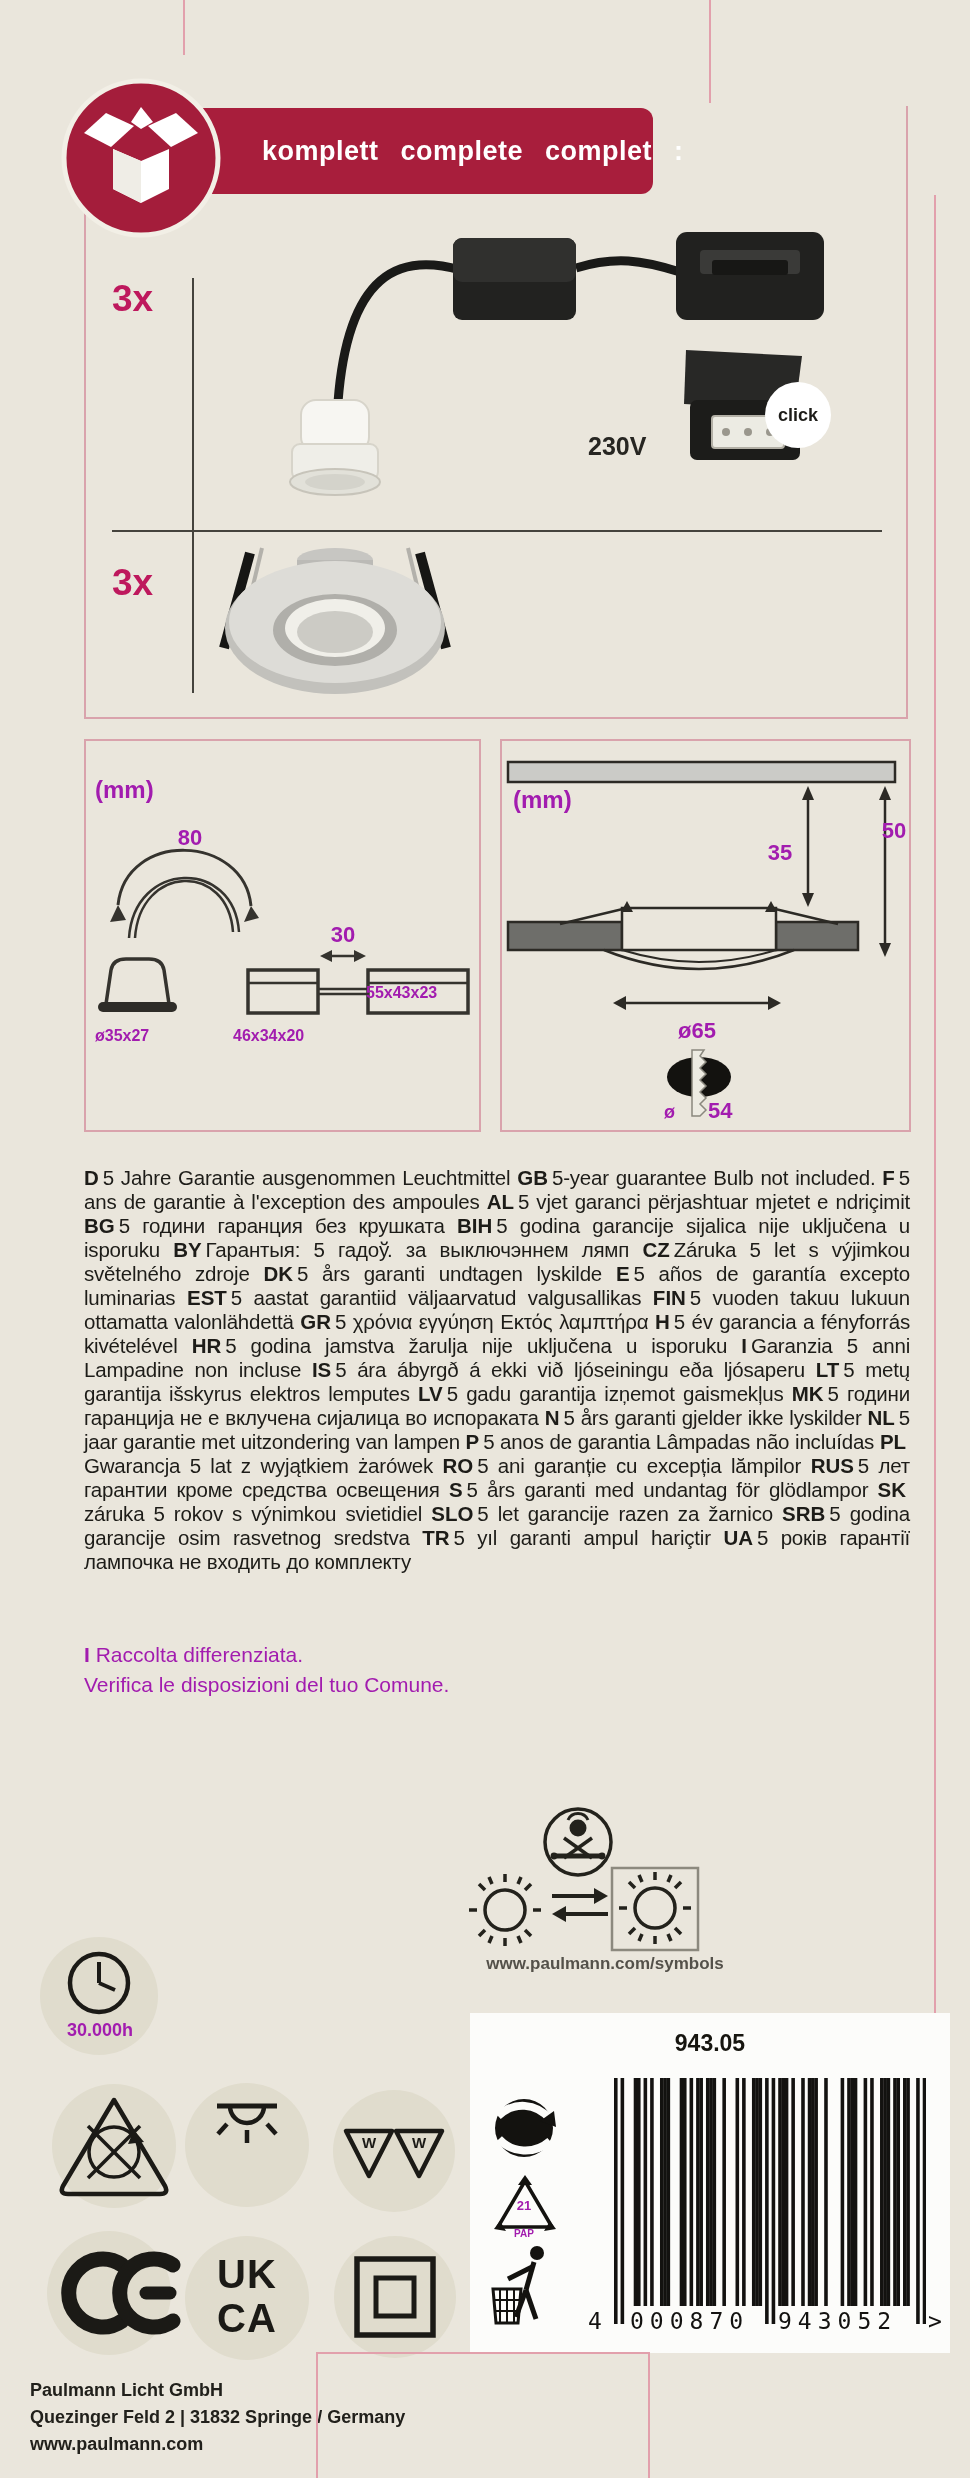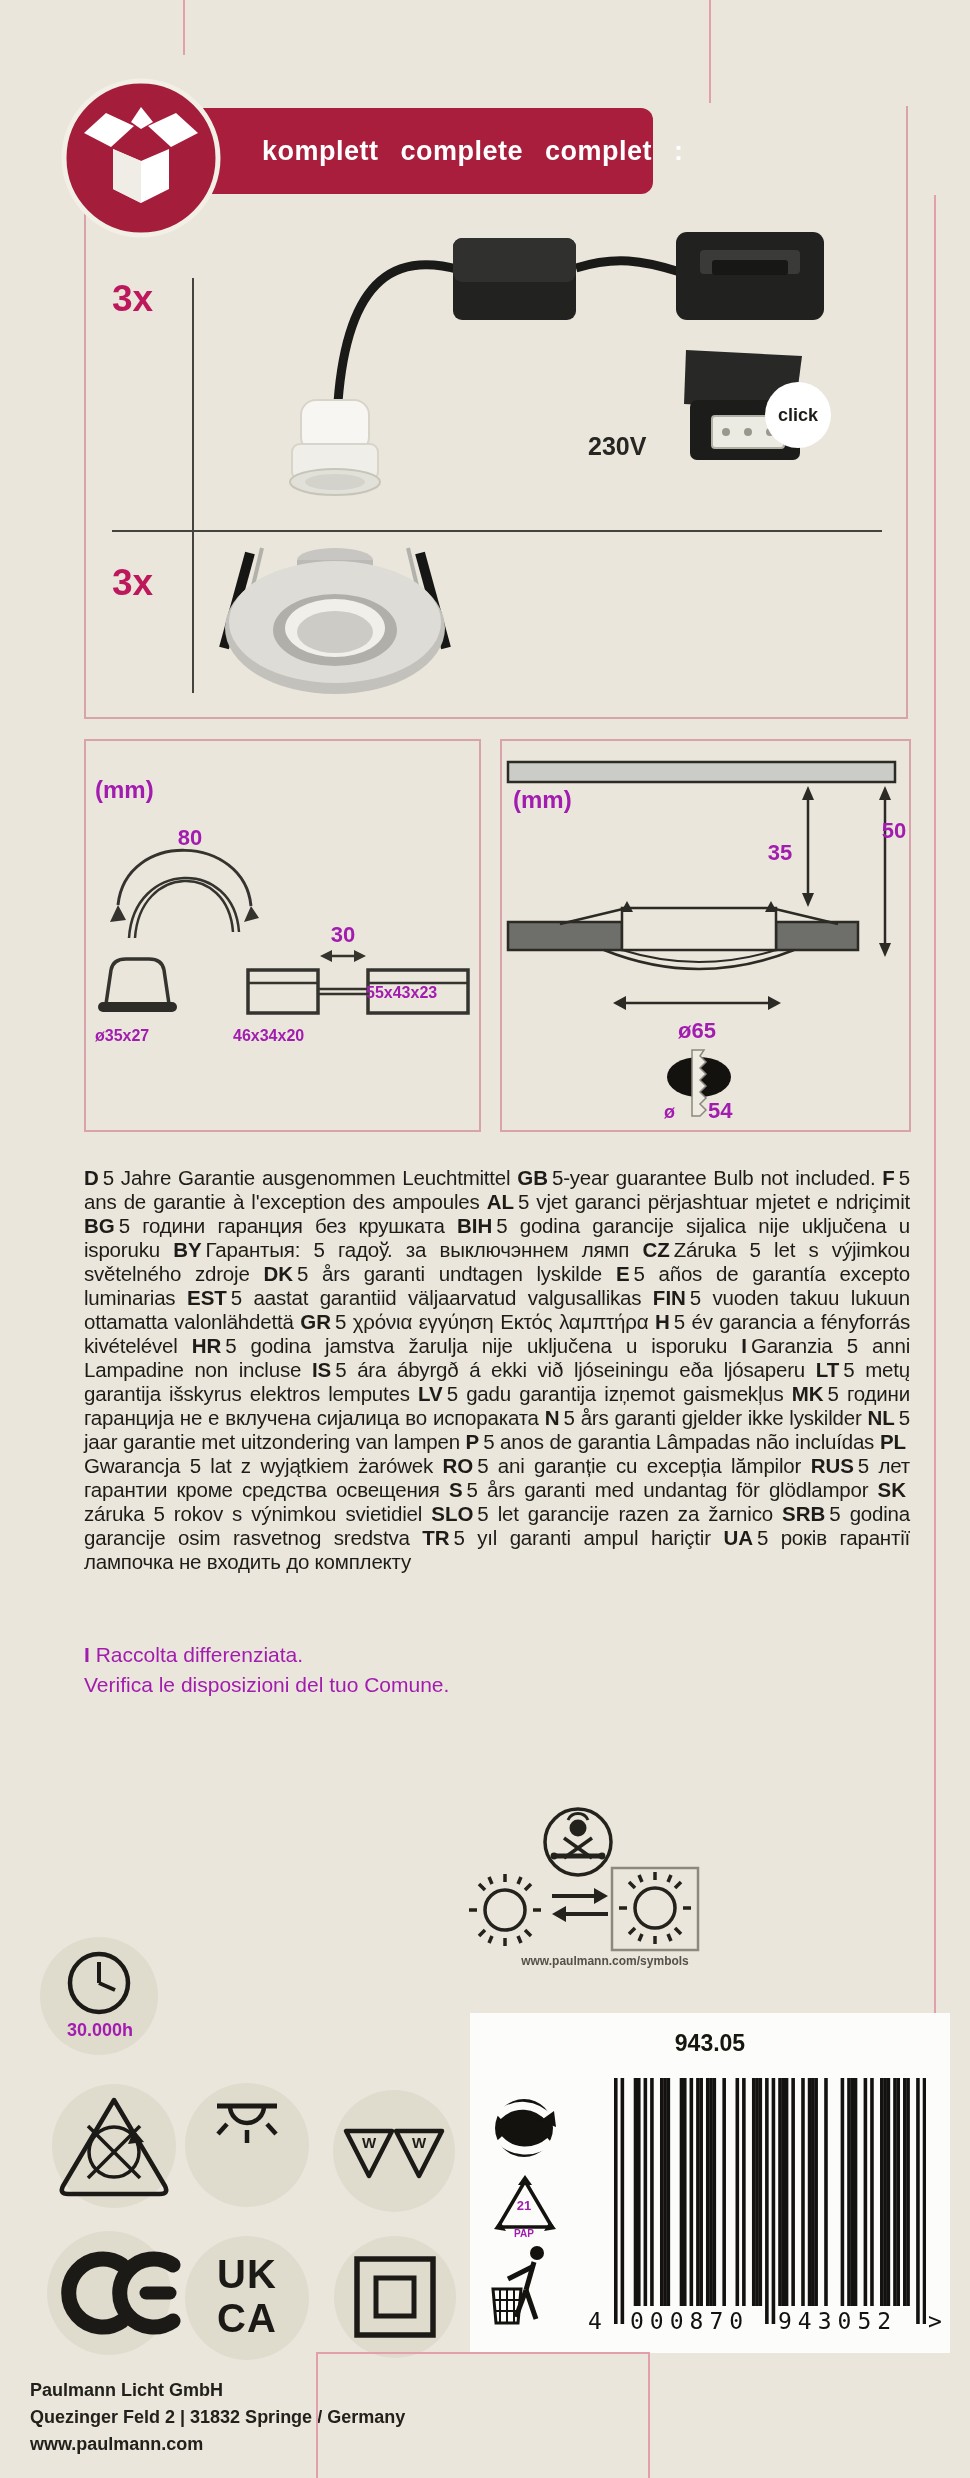--- a/index.html
+++ b/index.html
@@ -26,21 +26,21 @@
   .dimlab{font-size:16px;font-weight:bold;}
   .mm{font-size:24px;font-weight:bold;}
   .meas{font-size:22px;font-weight:bold;}
   
   .guarantee{position:absolute;left:84px;top:1166px;width:826px;z-index:4;font-size:20.5px;line-height:24px;text-align:justify;color:#1d1c18;letter-spacing:-0.2px;}
   .guarantee b{letter-spacing:0;}
   .racc{font-size:21px;}
   
   .bubble{position:absolute;left:765px;top:382px;width:66px;height:66px;border-radius:50%;background:#fff;display:flex;align-items:center;justify-content:center;font-weight:bold;font-size:18px;z-index:5;color:#1d1c18;}
   
-  .symurl{position:absolute;left:440px;top:1954px;width:330px;text-align:center;font-size:12px;font-weight:bold;color:#54514a;z-index:4;}
+  .symurl{position:absolute;left:440px;top:1954px;width:330px;text-align:center;font-size:17px;font-weight:bold;color:#54514a;z-index:4;}
   
   .panel{position:absolute;left:470px;top:2013px;width:480px;height:340px;background:#fcfcfa;z-index:2;}
   .artno{position:absolute;left:470px;top:2030px;width:480px;text-align:center;font-size:23px;font-weight:bold;z-index:4;color:#16150f;}
   .bcd{position:absolute;z-index:4;font-family:"DejaVu Sans Mono",monospace;font-size:23px;color:#131210;letter-spacing:6px;}
   .footer{position:absolute;left:30px;z-index:4;font-size:18px;font-weight:bold;color:#21201b;}
   .wlet{position:absolute;z-index:4;font-size:15px;font-weight:bold;width:24px;text-align:center;color:#1b1a16;}
   .ukca{position:absolute;left:207px;top:2252px;width:80px;z-index:4;font-size:40px;line-height:44px;font-weight:bold;letter-spacing:1px;color:#1b1a16;text-align:center;}
   .tiny{font-size:13px;font-weight:bold;}
 </style>
 </head>

